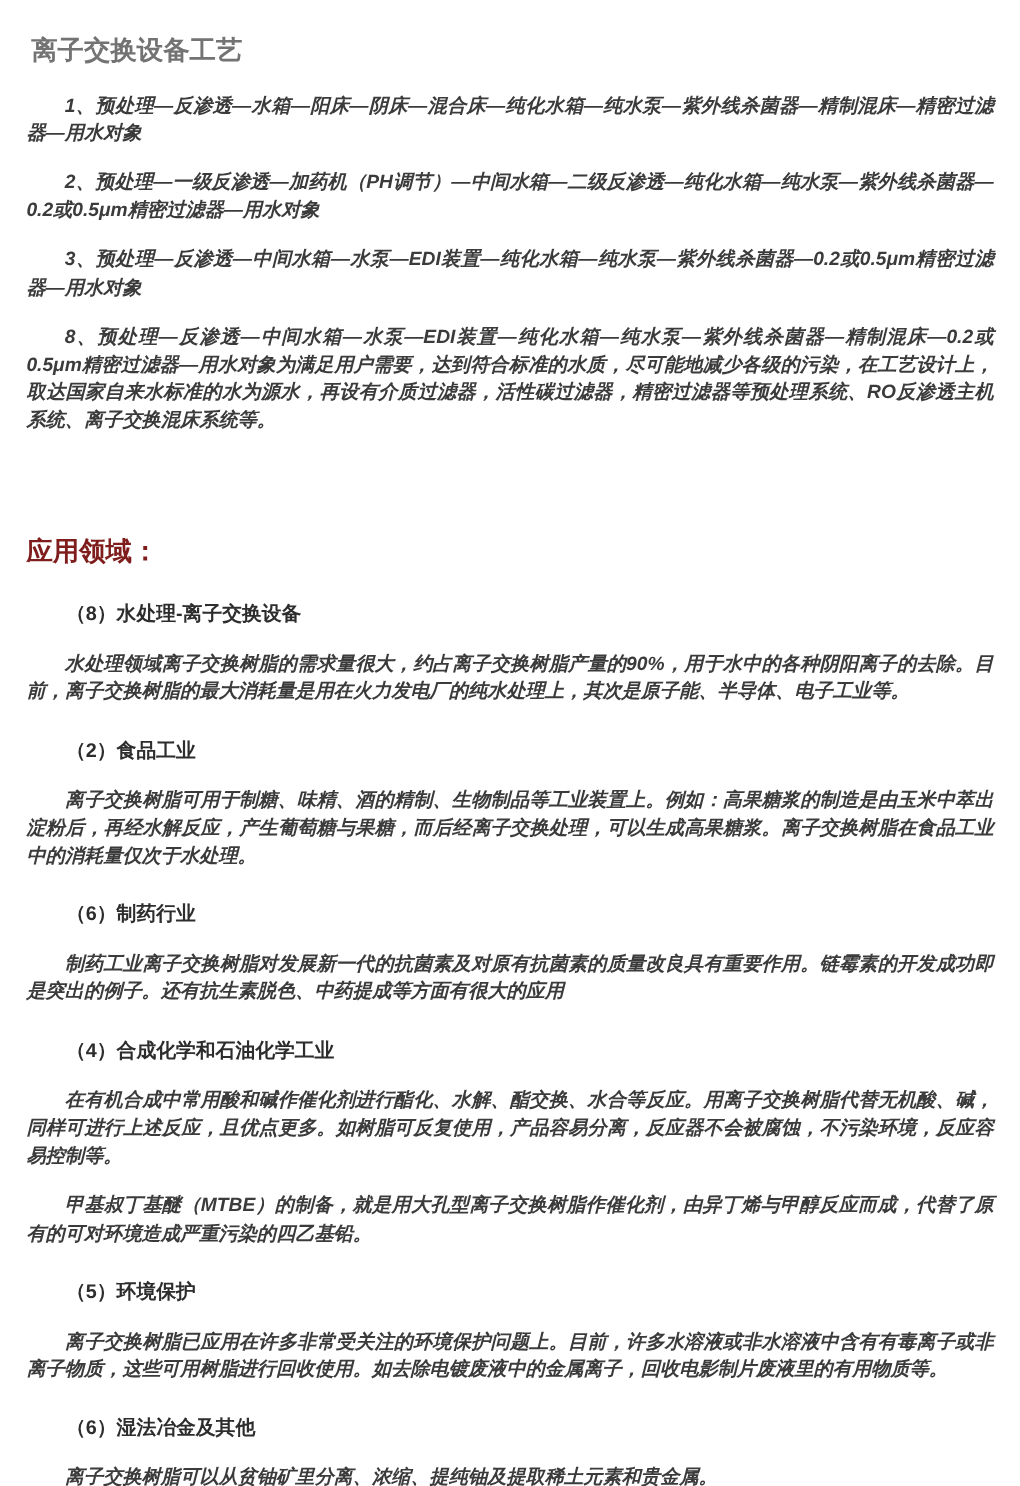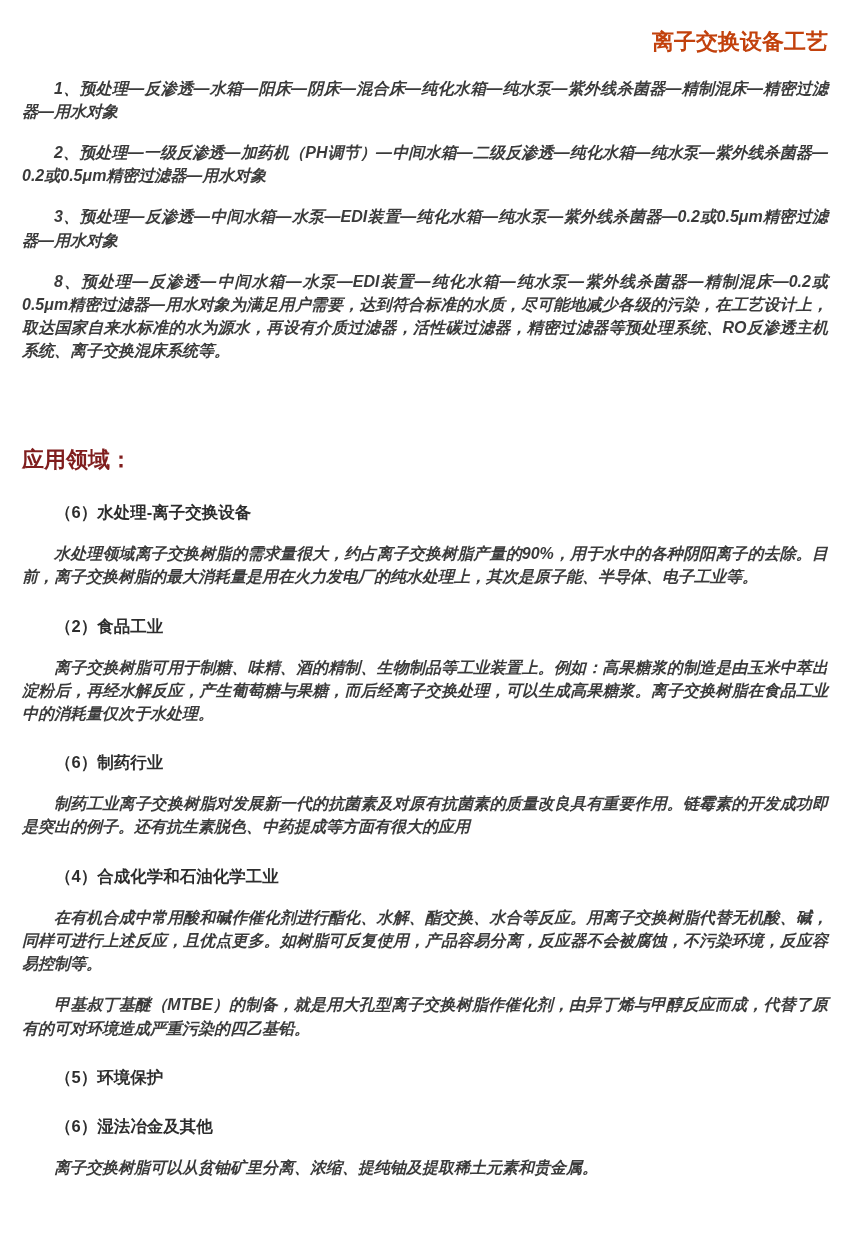--- a/index.html
+++ b/index.html
@@ -9,26 +9,25 @@
   }
   .page {
     width: 850px;
     min-height: 1238px;
     box-sizing: border-box;
     padding: 22px 22px 40px 22px;
     background: #ffffff;
     font-family: "Liberation Sans", "DejaVu Sans", sans-serif;
   }
   .doc-title {
-    color: #c2410c;
+    color: #737373;
     font-size: 22px;
     line-height: 1.3;
     font-weight: bold;
     margin: 6px 0 20px 4px;
-    text-align: right;
   }
   .para {
     font-size: 16px;
     line-height: 1.45;
     color: #3b3b3b;
     font-weight: 600;
     text-indent: 2em;
     text-align: justify;
     margin: 18px 0;
     font-style: italic;
@@ -56,31 +55,32 @@
 
   <h1 class="doc-title">离子交换设备工艺</h1>
 
   <p class="para">1、预处理—反渗透—水箱—阳床—阴床—混合床—纯化水箱—纯水泵—紫外线杀菌器—精制混床—精密过滤器—用水对象</p>
   <p class="para">2、预处理—一级反渗透—加药机（PH调节）—中间水箱—二级反渗透—纯化水箱—纯水泵—紫外线杀菌器—0.2或0.5μm精密过滤器—用水对象</p>
   <p class="para">3、预处理—反渗透—中间水箱—水泵—EDI装置—纯化水箱—纯水泵—紫外线杀菌器—0.2或0.5μm精密过滤器—用水对象</p>
   <p class="para">8、预处理—反渗透—中间水箱—水泵—EDI装置—纯化水箱—纯水泵—紫外线杀菌器—精制混床—0.2或0.5μm精密过滤器—用水对象为满足用户需要，达到符合标准的水质，尽可能地减少各级的污染，在工艺设计上，取达国家自来水标准的水为源水，再设有介质过滤器，活性碳过滤器，精密过滤器等预处理系统、RO反渗透主机系统、离子交换混床系统等。</p>
 
   <h1 class="applications-title">应用领域：</h1>
 
-  <h2 class="section-heading">（6）水处理-离子交换设备</h2>
+  <h2 class="section-heading">（8）水处理-离子交换设备</h2>
   <p class="para">水处理领域离子交换树脂的需求量很大，约占离子交换树脂产量的90%，用于水中的各种阴阳离子的去除。目前，离子交换树脂的最大消耗量是用在火力发电厂的纯水处理上，其次是原子能、半导体、电子工业等。</p>
 
   <h2 class="section-heading">（2）食品工业</h2>
   <p class="para">离子交换树脂可用于制糖、味精、酒的精制、生物制品等工业装置上。例如：高果糖浆的制造是由玉米中萃出淀粉后，再经水解反应，产生葡萄糖与果糖，而后经离子交换处理，可以生成高果糖浆。离子交换树脂在食品工业中的消耗量仅次于水处理。</p>
 
   <h2 class="section-heading">（6）制药行业</h2>
   <p class="para">制药工业离子交换树脂对发展新一代的抗菌素及对原有抗菌素的质量改良具有重要作用。链霉素的开发成功即是突出的例子。还有抗生素脱色、中药提成等方面有很大的应用</p>
 
   <h2 class="section-heading">（4）合成化学和石油化学工业</h2>
   <p class="para">在有机合成中常用酸和碱作催化剂进行酯化、水解、酯交换、水合等反应。用离子交换树脂代替无机酸、碱，同样可进行上述反应，且优点更多。如树脂可反复使用，产品容易分离，反应器不会被腐蚀，不污染环境，反应容易控制等。</p>
   <p class="para">甲基叔丁基醚（MTBE）的制备，就是用大孔型离子交换树脂作催化剂，由异丁烯与甲醇反应而成，代替了原有的可对环境造成严重污染的四乙基铅。</p>
 
   <h2 class="section-heading">（5）环境保护</h2>
+  <p class="para">离子交换树脂已应用在许多非常受关注的环境保护问题上。目前，许多水溶液或非水溶液中含有有毒离子或非离子物质，这些可用树脂进行回收使用。如去除电镀废液中的金属离子，回收电影制片废液里的有用物质等。</p>
 
   <h2 class="section-heading">（6）湿法冶金及其他</h2>
   <p class="para">离子交换树脂可以从贫铀矿里分离、浓缩、提纯铀及提取稀土元素和贵金属。</p>
 
 </div>
 
 </body></html>

